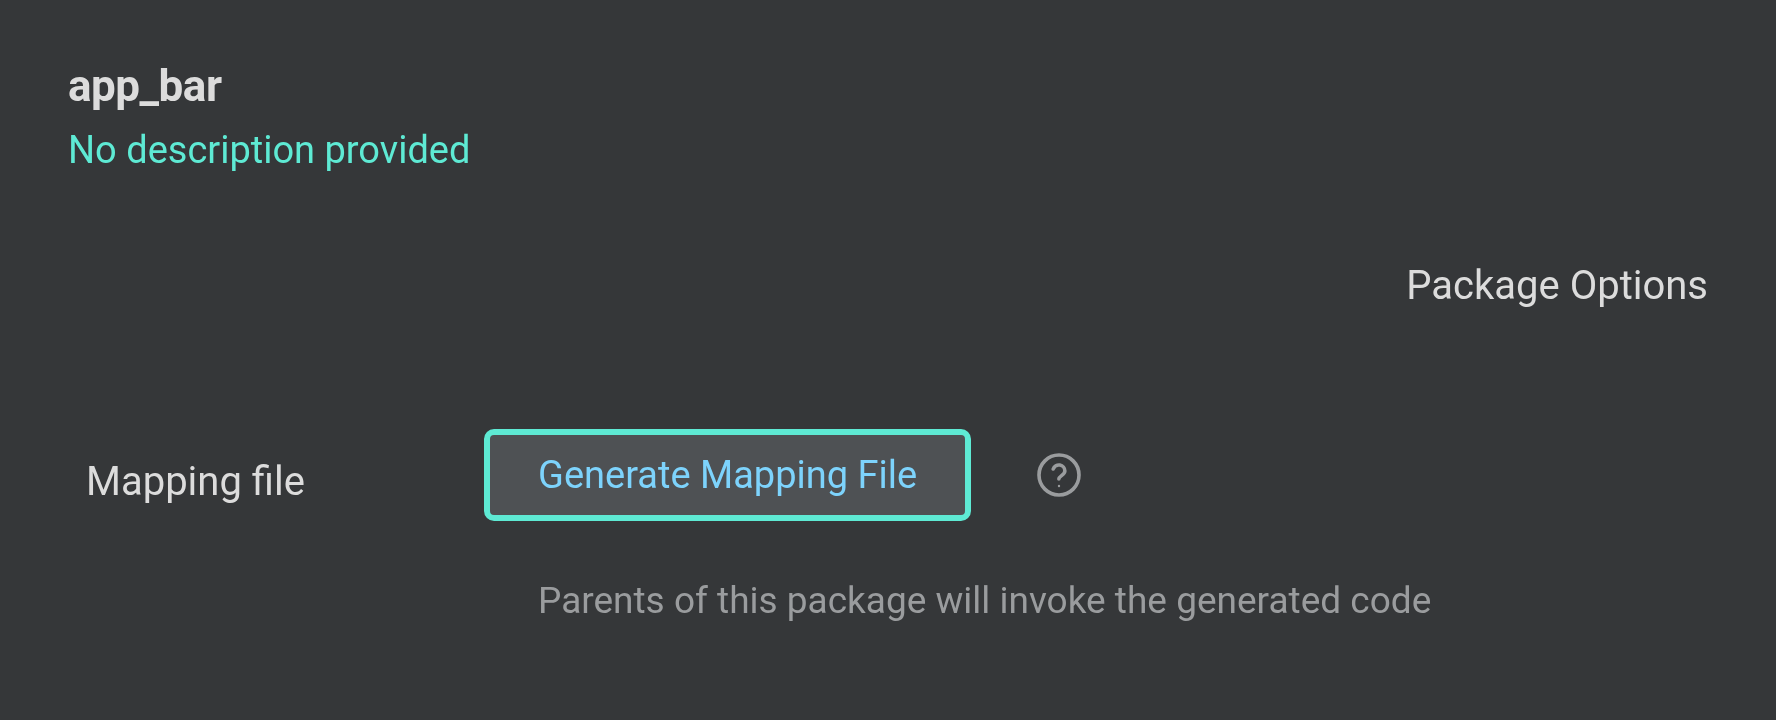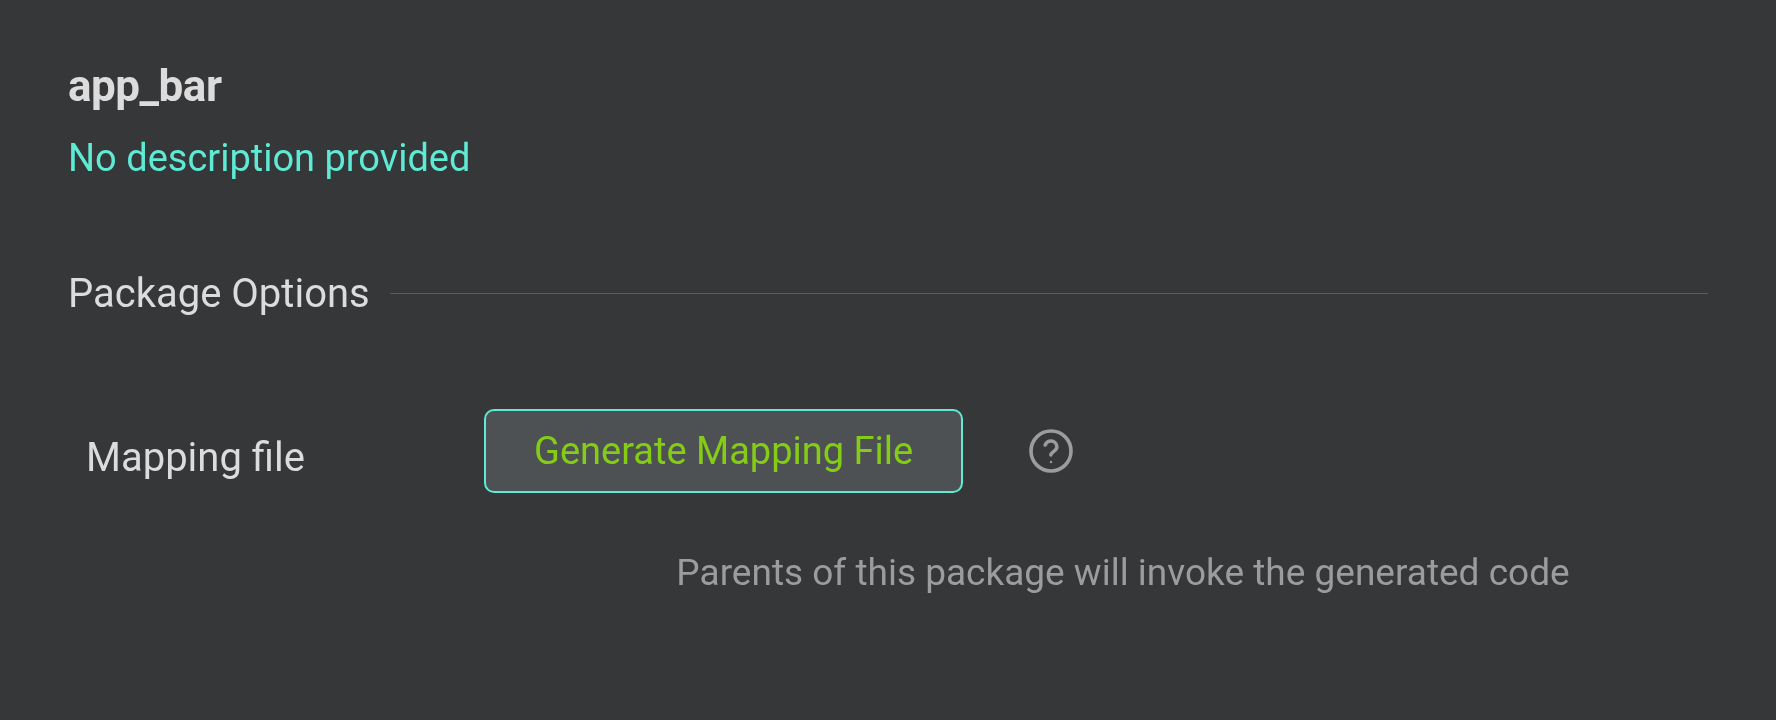--- a/index.html
+++ b/index.html
@@ -15,34 +15,35 @@
       overflow: hidden;
       color: #dcdcdc;
     }
     .container {
       padding: 60px 68px 0 68px;
     }
     .package-title {
       font-size: 44px;
       font-weight: 700;
       color: #dcdcdc;
-      margin-bottom: 24px;
+      margin-bottom: 16px;
       letter-spacing: -0.5px;
     }
     .package-description {
       font-size: 38px;
       font-weight: 400;
       color: #5eead4;
       margin-bottom: 90px;
     }
     .section-header {
       display: flex;
-      align-items: center;
-      gap: 20px;
+      align-items: flex-end;
+      gap: 28px;
       margin-bottom: 92px;
+      flex-direction: column;
     }
     .section-title {
       font-size: 40px;
       font-weight: 400;
       color: #dcdcdc;
       white-space: nowrap;
     }
     .section-divider {
       flex: 1;
       height: 1px;
@@ -61,47 +62,46 @@
       flex-shrink: 0;
       margin-top: 12px;
     }
     .option-controls {
       display: flex;
       align-items: center;
       gap: 64px;
     }
     .generate-button {
       background-color: #4e5154;
-      border: 2px solid #5eead4;
+      border: 6px solid #5eead4;
       border-radius: 10px;
       padding: 18px 48px;
       font-size: 38px;
       font-weight: 400;
-      color: #84cc16;
+      color: #7dd3fc;
       cursor: pointer;
       font-family: inherit;
     }
     .help-icon {
       display: flex;
       align-items: center;
       justify-content: center;
       cursor: pointer;
       color: #9a9c9e;
     }
     .help-icon svg {
       width: 48px;
       height: 48px;
     }
     .option-hint {
       padding-left: 470px;
       margin-top: 58px;
       font-size: 37px;
       font-weight: 400;
       color: #9a9c9e;
-      text-align: center;
     }
   </style>
 </head>
 <body>
 
 <div class="container">
   <h1 class="package-title">app_bar</h1>
   <p class="package-description">No description provided</p>
 
   <div class="section-header">

